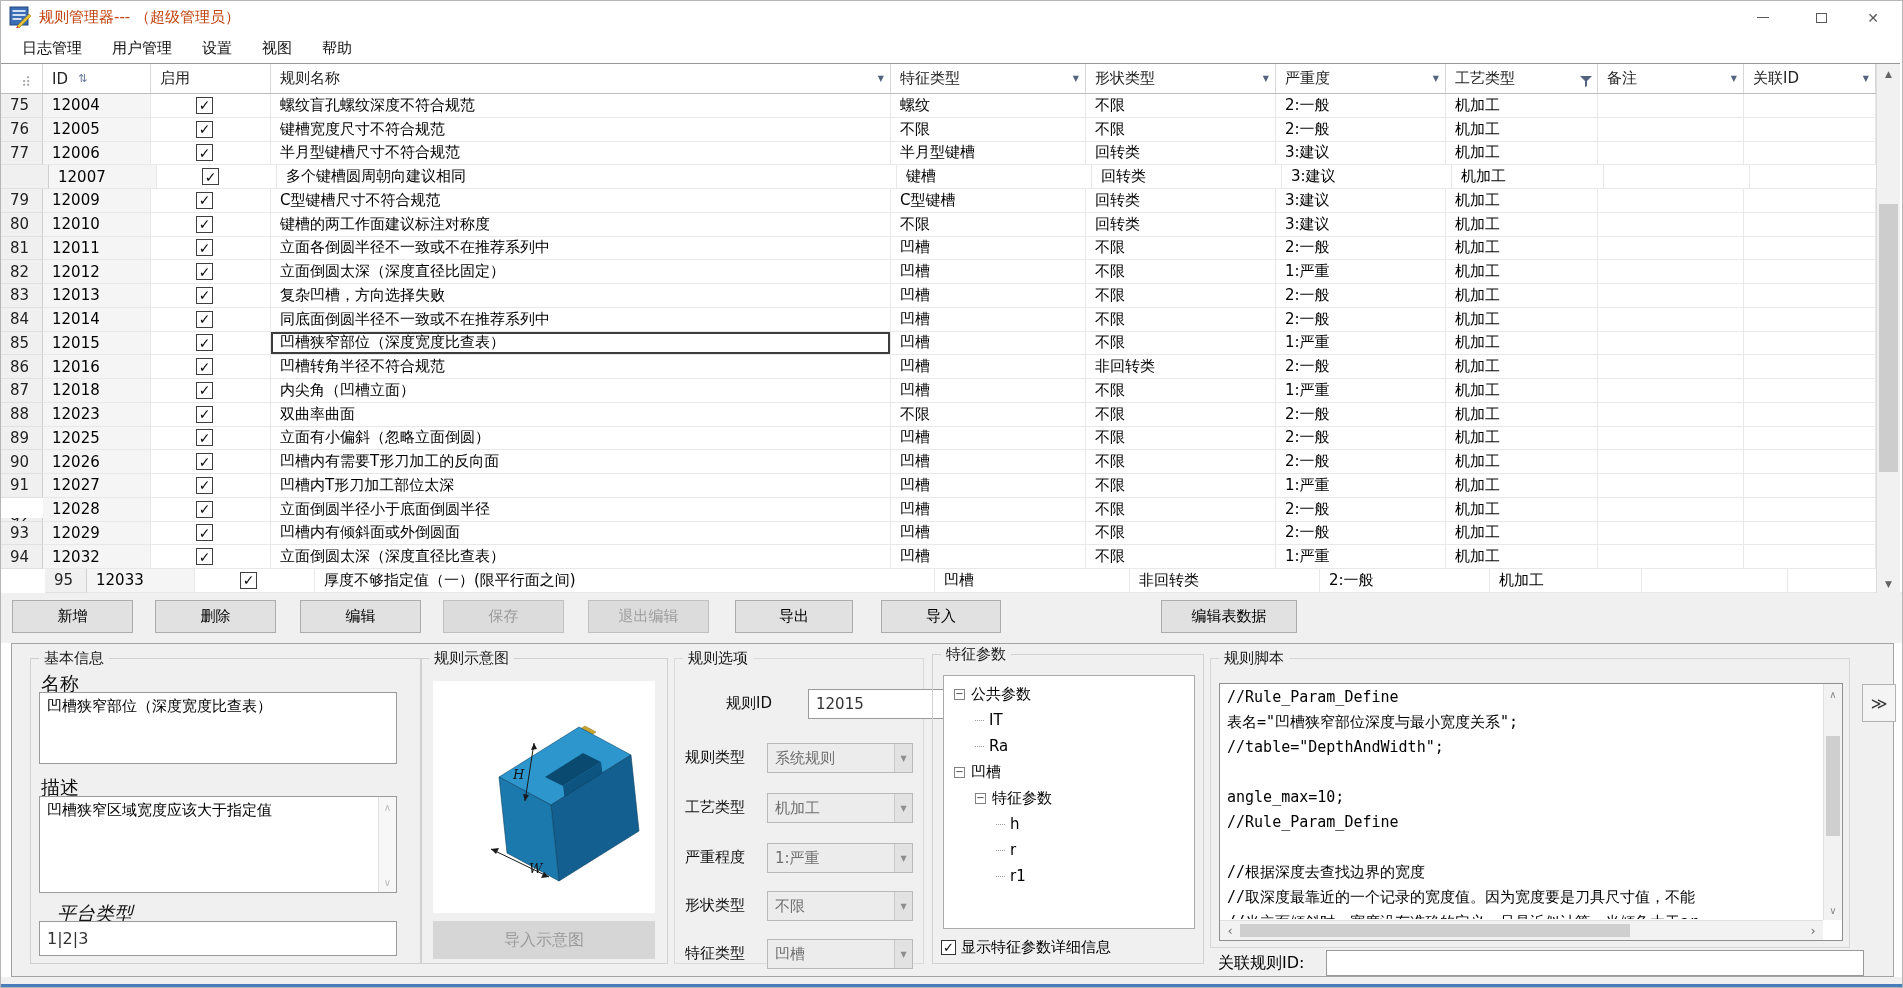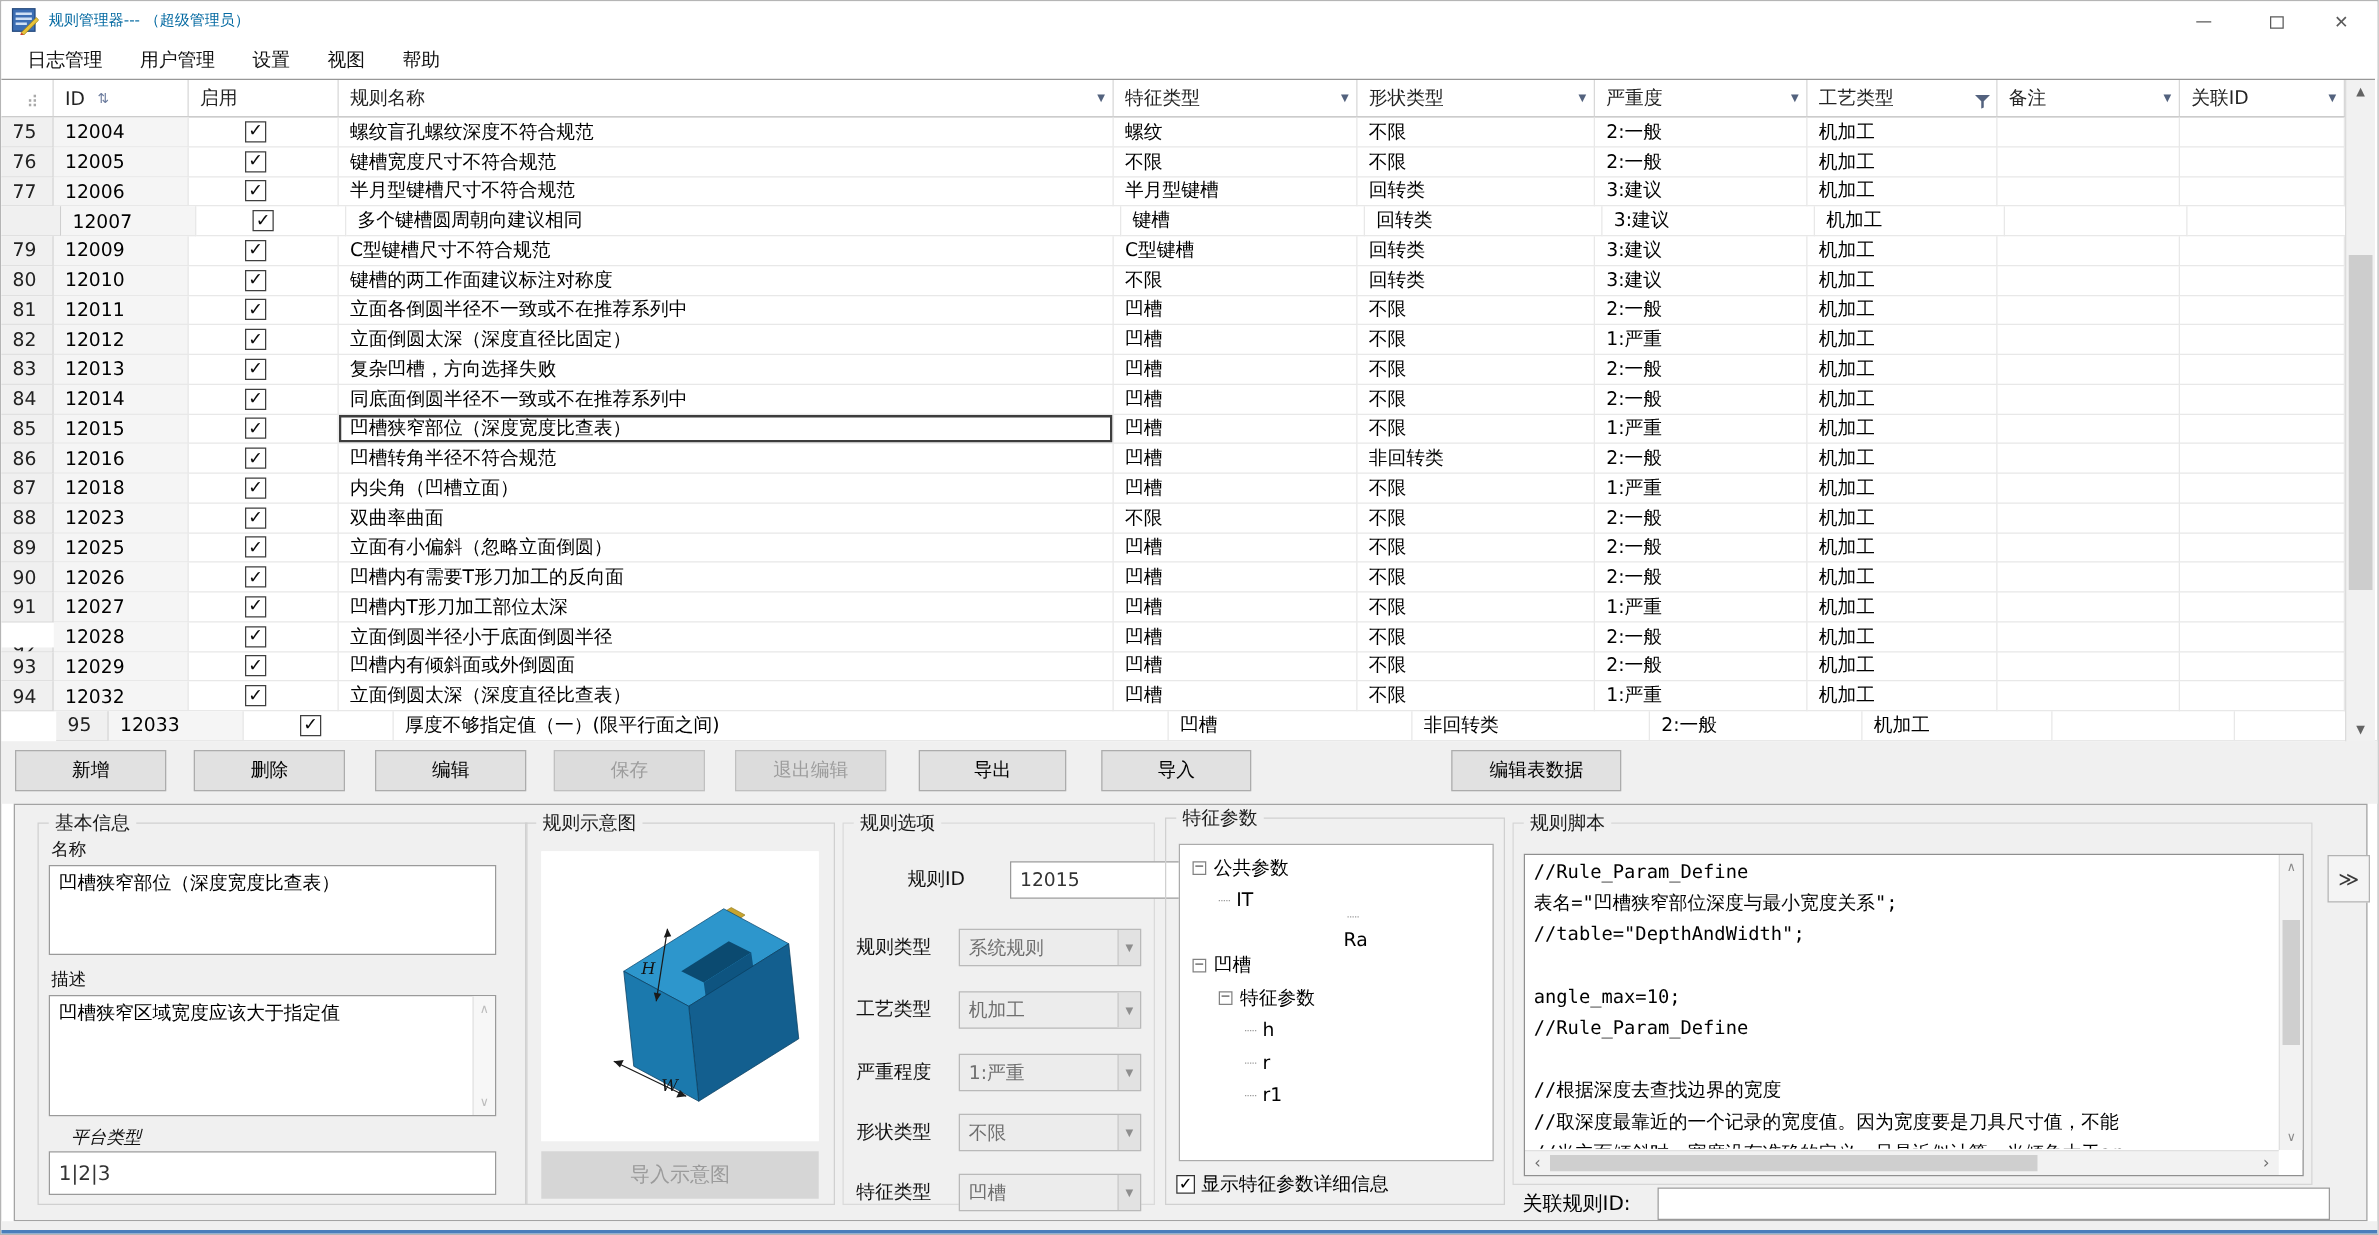--- a/index.html
+++ b/index.html
@@ -2,21 +2,21 @@
 <html><head>
 <meta charset="utf-8">
 <style>
   html,body{margin:0;padding:0;background:#dcdcdc;}
   .window{position:relative;width:1903px;height:988px;background:#ffffff;
     font-family:"DejaVu Sans",sans-serif;overflow:hidden;border:1px solid #b5b5b5;box-sizing:border-box;}
 
   
   .titlebar{position:absolute;left:0;top:0;width:100%;height:33px;background:#ffffff;}
   .app-icon{position:absolute;left:8px;top:5px;width:22px;height:22px;}
-  .title-text{position:absolute;left:38px;top:7px;font-size:12px;color:#0369a1;white-space:nowrap;}
+  .title-text{position:absolute;left:38px;top:7px;font-size:15px;color:#c2410c;white-space:nowrap;}
   .win-btn{position:absolute;top:0;width:46px;height:33px;display:flex;align-items:center;justify-content:center;cursor:default;}
   .win-btn.min{right:116px}.win-btn.max{right:58px}.win-btn.close{right:6px}
   .glyph-min{width:12px;height:1px;background:#5a5a5a;}
   .glyph-max{width:11px;height:10px;border:1px solid #5a5a5a;box-sizing:border-box;}
   .glyph-close{font-size:14px;color:#5a5a5a;line-height:1;}
 
   
   .menubar{position:absolute;left:0;top:33px;width:100%;height:29px;background:#ffffff;display:flex;align-items:center;padding-left:6px;box-sizing:border-box;}
   .menu-item{font-size:15px;color:#111;padding:0 15px;height:100%;display:flex;align-items:center;white-space:nowrap;}
 
@@ -60,21 +60,21 @@
   
   .bottom{position:absolute;left:10px;top:642px;width:1883px;height:334px;background:#f0f0f0;border:1px solid #a3a3a3;box-sizing:border-box;}
   .bottombar{position:absolute;left:0;bottom:0;width:100%;height:3px;background:#4a7ebb;}
   .belowstrip{position:absolute;left:0;top:976px;width:100%;height:12px;background:#f0f0f0;}
 
   .groupbox{position:absolute;border:1px solid #d0d0d0;box-sizing:border-box;}
   .legend{position:absolute;top:-10px;left:8px;background:#f0f0f0;padding:0 5px;font-size:15px;color:#1a1a1a;white-space:nowrap;}
 
   
   .gb-basic{left:18px;top:14px;width:392px;height:306px;}
-  .flabel{position:absolute;font-size:14px;color:#111;white-space:nowrap;}
+  .flabel{position:absolute;font-size:19px;color:#111;white-space:nowrap;}
   .lbl-name{left:10px;top:12px;}
   .inp-name{position:absolute;left:8px;top:33px;width:358px;height:72px;border:1px solid #9a9a9a;background:#fff;
             font-size:15px;padding:4px 7px;box-sizing:border-box;color:#000;}
   .lbl-desc{left:10px;top:116px;}
   .desc-box{position:absolute;left:8px;top:137px;width:358px;height:97px;border:1px solid #9a9a9a;background:#fff;box-sizing:border-box;}
   .desc-text{position:absolute;left:7px;top:4px;right:22px;font-size:15px;color:#000;}
   .mini-scroll{position:absolute;right:0;top:0;width:18px;height:100%;background:#f7f7f7;border-left:1px solid #e2e2e2;box-sizing:border-box;}
   .mini-scroll .a{position:absolute;left:0;width:100%;height:16px;display:flex;align-items:center;justify-content:center;font-size:10px;color:#bdbdbd;}
   .mini-scroll .a.up{top:2px}.mini-scroll .a.down{bottom:2px}
   .lbl-platform{left:26px;top:242px;font-style:italic;}
@@ -607,21 +607,21 @@
       <div class="legend">特征参数</div>
       <div class="tree-box" id="tree-box">
           <div class="tree-row" style="padding-left: 10px;">
             <span class="expander">−</span>
             <span>公共参数</span>
           </div>
           <div class="tree-row" style="padding-left: 31px;">
             <span class="dash"></span>
             <span>IT</span>
           </div>
-          <div class="tree-row" style="padding-left: 31px; flex-direction: column;">
+          <div class="tree-row" style="padding-left: 31px;">
             <span class="dash"></span>
             <span>Ra</span>
           </div>
           <div class="tree-row" style="padding-left: 10px;">
             <span class="expander">−</span>
             <span>凹槽</span>
           </div>
           <div class="tree-row" style="padding-left: 31px;">
             <span class="expander">−</span>
             <span>特征参数</span>

